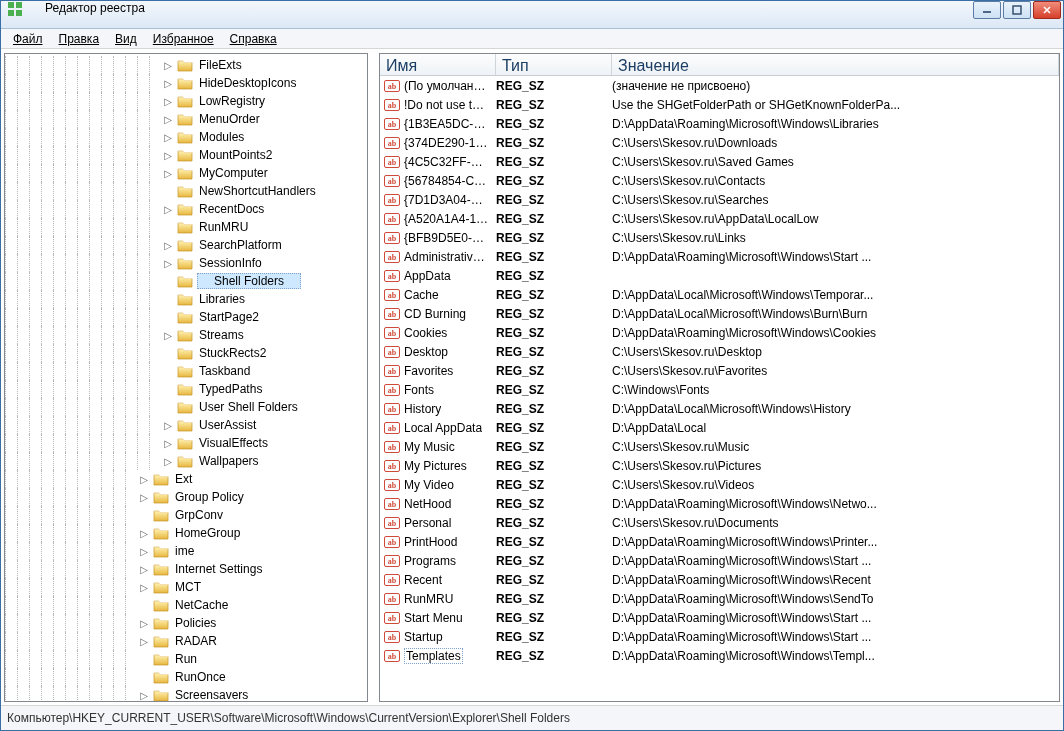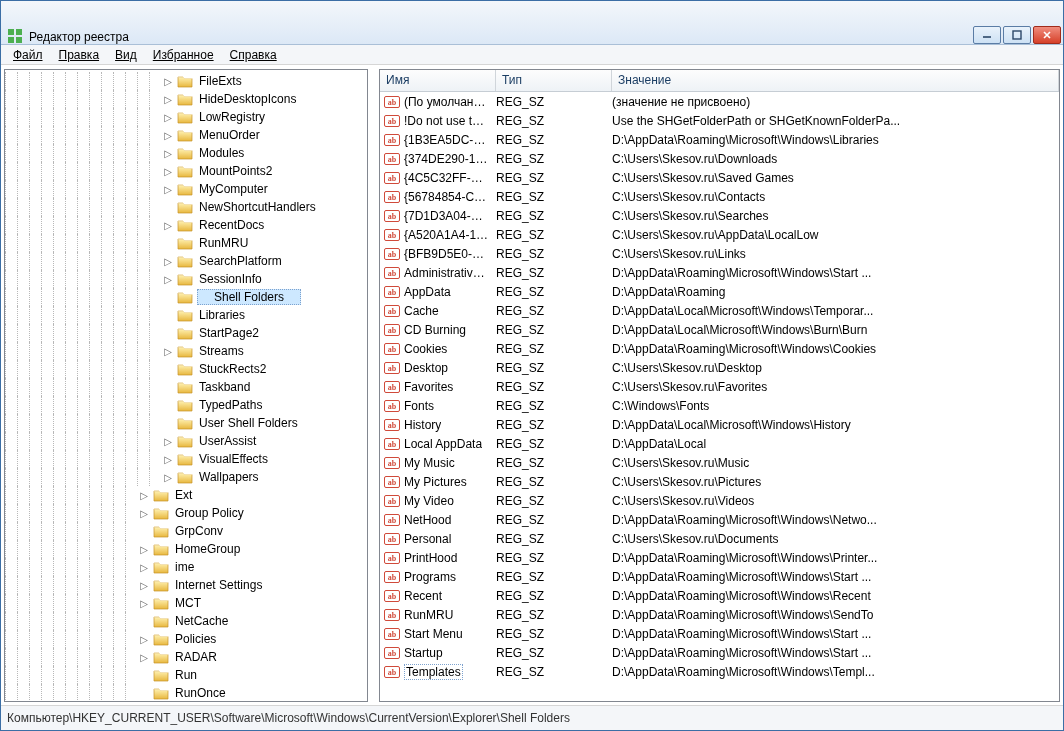--- a/index.html
+++ b/index.html
@@ -1,21 +1,21 @@
 <!DOCTYPE html>
 <html><head>
 <meta charset="utf-8">
 <style>
   * { box-sizing: border-box; }
   html, body { margin:0; padding:0; height:100%; }
   body { font: 12px "Segoe UI", Tahoma, sans-serif; color:#000; background:#fff; overflow:hidden; }
 
   
   .window { width:1064px; height:731px; display:flex; flex-direction:column; border:1px solid #3b6ea5; background:#fff; }
-  .titlebar { height:44px; background:linear-gradient(#f3f7fb,#dce8f6); display:flex; align-items:flex-end; border-bottom:1px solid #a9bfd7; }
+  .titlebar { height:28px; background:linear-gradient(#f3f7fb,#dce8f6); display:flex; align-items:flex-start; border-bottom:1px solid #a9bfd7;gap:16px; }
   .titlebar .sys-icon { width:16px; height:16px; margin:0 6px; }
   .titlebar .title { flex:1; font-size:12px; color:#000; }
   .win-btns { display:flex; margin-right:2px; }
   .win-btn { width:28px; height:18px; margin-left:2px; border:1px solid #5a7ca5; border-radius:2px; background:linear-gradient(#e9f2fb,#cde1f4); display:flex; align-items:center; justify-content:center; font-size:10px; color:#2b4768; cursor:default; }
   .win-btn.close { background:linear-gradient(#f08d7e,#d64029); color:#fff; border-color:#a02a1b; }
   .win-btn svg { width:10px; height:10px; }
 
   .menubar { height:20px; display:flex; align-items:center; padding:0 4px; border-bottom:1px solid #d6d6d6; background:#f4f6f9; }
   .menubar .mitem { padding:2px 8px; cursor:default;text-decoration:underline; }
 
@@ -32,29 +32,29 @@
   .tree-row { display:flex; align-items:center; height:18px; white-space:nowrap; cursor:default; }
   .tree-row.selected .label { background:#cde8ff; border:1px dotted #7da2ce; padding:0 16px; }
   .expander { width:14px; height:14px; display:flex; align-items:center; justify-content:center; color:#6a6a6a; font-size:10px; margin-right:2px; }
   .expander.hidden { visibility:hidden; }
   .guide { width:12px; border-left:1px dotted #b8b8b8; height:18px; }
   .folder-icon { width:16px; height:14px; margin-right:4px; flex-shrink:0; }
   .label { padding:0 2px; }
 
   
   .list-header { display:flex; position:sticky; top:0; background:linear-gradient(#fdfdfd,#eef2f6); border-bottom:1px solid #c6cdd4; height:22px; z-index:2; }
-  .list-header .col { border-right:1px solid #d0d5da; padding:3px 6px; font-size:12px; color:#1c3e64; cursor:default; }
+  .list-header .col { border-right:1px solid #d0d5da; padding:3px 6px; font-size:16px; color:#1c3e64; cursor:default; }
   .col.name { width:116px; }
   .col.type { width:116px; }
   .col.val  { flex:1; }
   .list-body { }
   .list-row { display:flex; align-items:center; height:19px; padding-left:4px; cursor:default; }
   .list-row .cell { overflow:hidden; text-overflow:ellipsis; white-space:nowrap; padding-right:6px; }
   .list-row .name { width:112px; display:flex; align-items:center; }
-  .list-row .type { width:116px; }
+  .list-row .type { width:116px;font-weight:bold; }
   .list-row .val  { flex:1; }
   .list-row.selected .nm { border:1px dotted #7da2ce; padding:0 1px; }
   .val-icon { width:16px; height:16px; margin-right:4px; flex-shrink:0; }
   .nm { overflow:hidden; text-overflow:ellipsis; white-space:nowrap; }
 
   
 </style>
 </head>
 <body>
 
@@ -923,21 +923,20 @@
             <div class="cell val">D:\AppData\Roaming\Microsoft\Windows\Start ...</div>
           </div>
           <div class="list-row">
             <div class="cell name">
               <svg class="val-icon" viewBox="0 0 16 16">
                 <use href="#str"></use>
               </svg>
               <span class="nm">AppData</span>
             </div>
             <div class="cell type">REG_SZ</div>
-            <div class="cell val">D:\AppData\Roaming</div>
           </div>
           <div class="list-row">
             <div class="cell name">
               <svg class="val-icon" viewBox="0 0 16 16">
                 <use href="#str"></use>
               </svg>
               <span class="nm">Cache</span>
             </div>
             <div class="cell type">REG_SZ</div>
             <div class="cell val">D:\AppData\Local\Microsoft\Windows\Temporar...</div>

